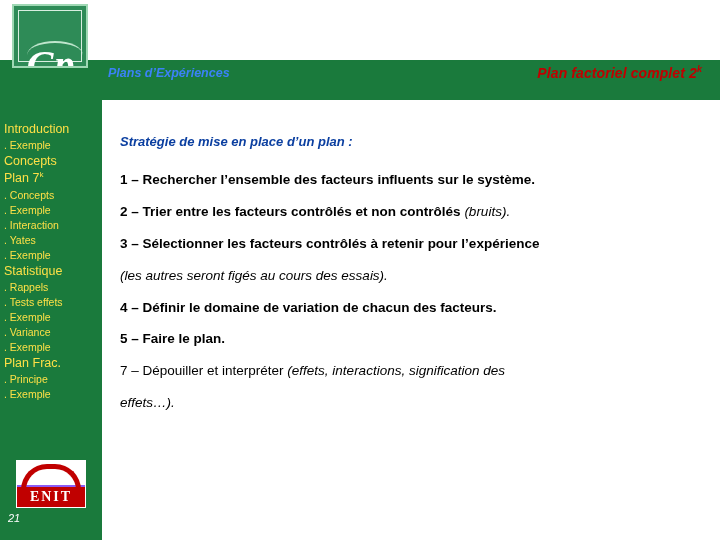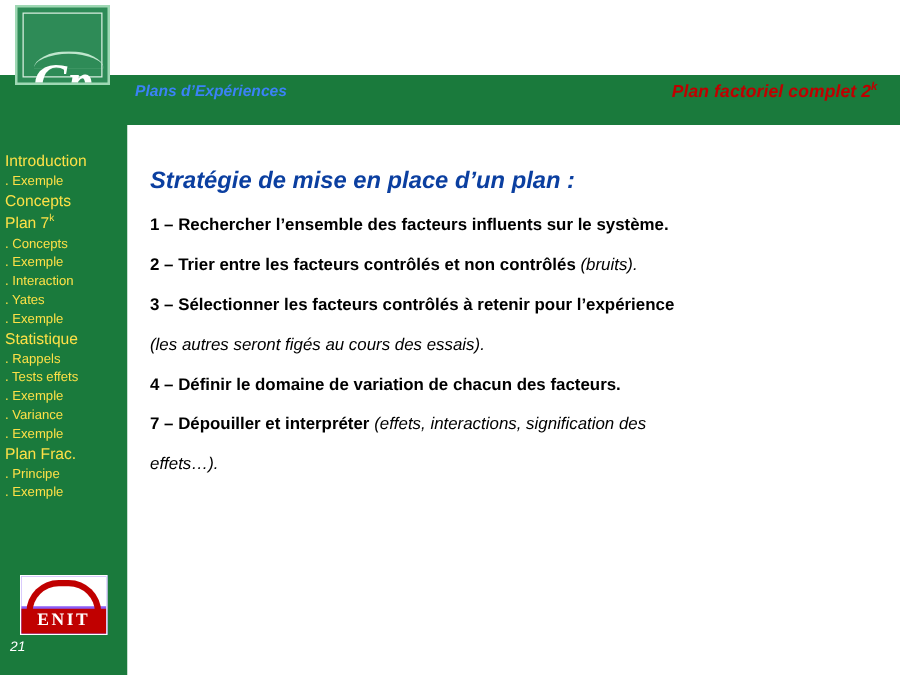--- a/index.html
+++ b/index.html
@@ -181,21 +181,21 @@
   .content {
     position: absolute;
     left: 102px; top: 100px;
     width: 618px;
     height: 440px;
     background: #ffffff;
   }
   .section-title {
     position: absolute;
     left: 18px; top: 34px;
-    font-size: 19px;
+    font-size: 13px;
     font-weight: bold;
     font-style: italic;
     color: #0b3fa0;
   }
   .steps {
     position: absolute;
     left: 18px; top: 72px;
     width: 588px;
   }
   .step {
@@ -266,16 +266,17 @@
 </div>
 
 <div class="content">
   <div class="section-title">Stratégie de mise en place d’un plan :</div>
   <div class="steps" id="steps-list">
       <div class="step"><span class="bold-head" style="font-weight: bold;">1 – Rechercher l’ensemble des facteurs influents sur le système.</span></div>
       <div class="step"><span class="bold-head" style="font-weight: bold;">2 – Trier entre les facteurs contrôlés et non contrôlés </span><span class="ital">(bruits).</span></div>
       <div class="step justify"><span class="bold-head" style="font-weight: bold;">3 – Sélectionner les facteurs contrôlés à retenir pour l’expérience</span></div>
       <div class="step"><span class="ital">(les autres seront figés au cours des essais).</span></div>
       <div class="step"><span class="bold-head" style="font-weight: bold;">4 – Définir le domaine de variation de chacun des facteurs.</span></div>
-      <div class="step"><span class="bold-head" style="font-weight: bold;">7 – Dépouiller et interpréter </span><span class="ital">(effets, interactions, signification des</span></div>
+      <div class="step"><span class="bold-head" style="font-weight: bold;">5 – Faire le plan.</span></div>
+      <div class="step"><span class="bold-head" style="font-weight: normal;">7 – Dépouiller et interpréter </span><span class="ital">(effets, interactions, signification des</span></div>
       <div class="step"><span class="ital">effets…).</span></div>
     </div>
 </div>
 
 </body></html>

